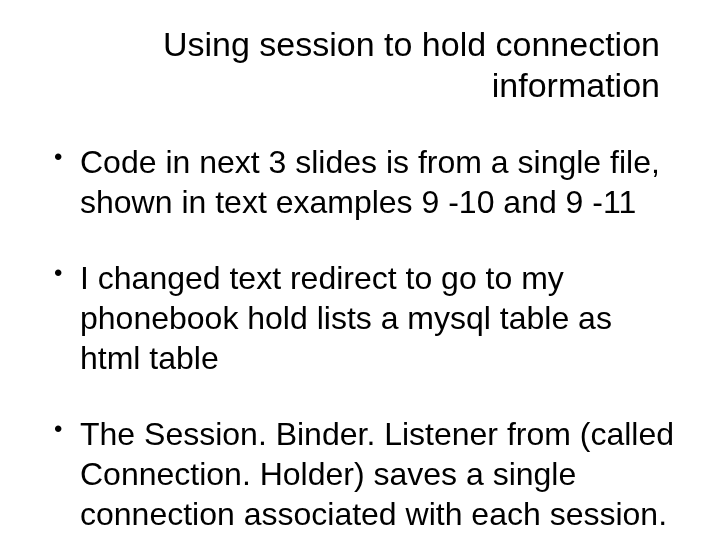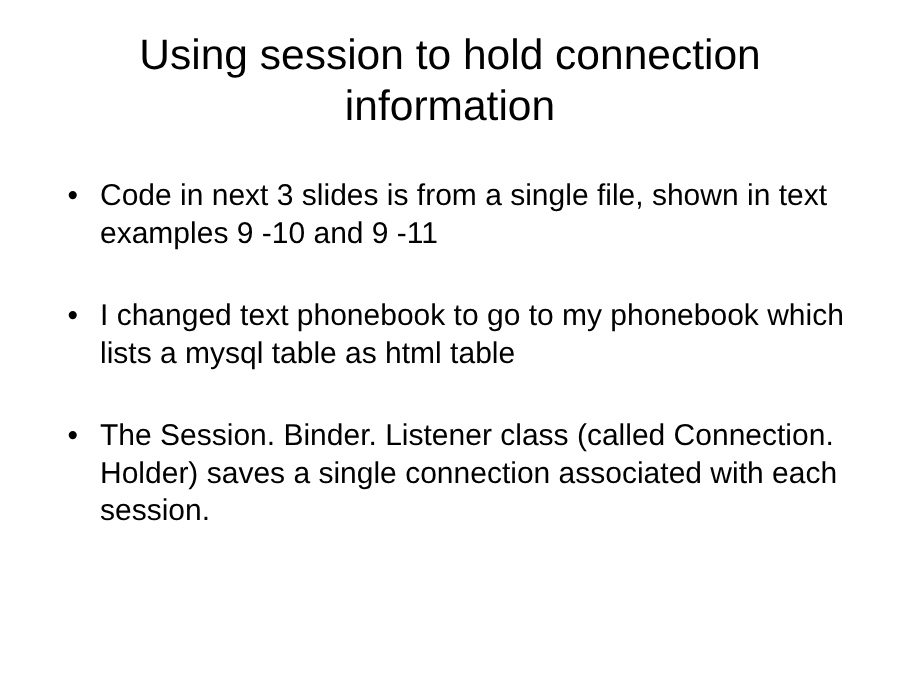--- a/index.html
+++ b/index.html
@@ -8,48 +8,48 @@
       height: 540px;
       background: #ffffff;
       font-family: Arial, Helvetica, sans-serif;
       color: #000000;
       padding: 20px 40px 40px 40px;
       overflow: hidden;
     }
     .title {
       font-size: 34px;
       font-weight: 400;
-      text-align: center;
+      text-align: right;
       line-height: 1.2;
       margin-top: 4px;
       margin-bottom: 36px;
       padding: 0 20px;
     }
     .bullets {
       list-style: none;
       padding-left: 8px;
     }
     .bullets li {
       position: relative;
-      font-size: 24px;
+      font-size: 32px;
       line-height: 1.25;
       padding-left: 32px;
       margin-bottom: 2px;
       margin-top: 36px;
     }
     .bullets li::before {
       content: "•";
       position: absolute;
       left: 6px;
       top: 0;
       font-size: 24px;
     }
   </style>
 </head>
 <body>
 
 <h1 class="title">Using session to hold connection information</h1>
 
 <ul class="bullets">
   <li>Code in next 3 slides is from a single file, shown in text examples 9 -10 and 9 -11</li>
-  <li>I changed text phonebook to go to my phonebook which lists a mysql table as html table</li>
-  <li>The Session. Binder. Listener class (called Connection. Holder) saves a single connection associated with each session.</li>
+  <li>I changed text redirect to go to my phonebook hold lists a mysql table as html table</li>
+  <li>The Session. Binder. Listener from (called Connection. Holder) saves a single connection associated with each session.</li>
 </ul>
 
 </body></html>

